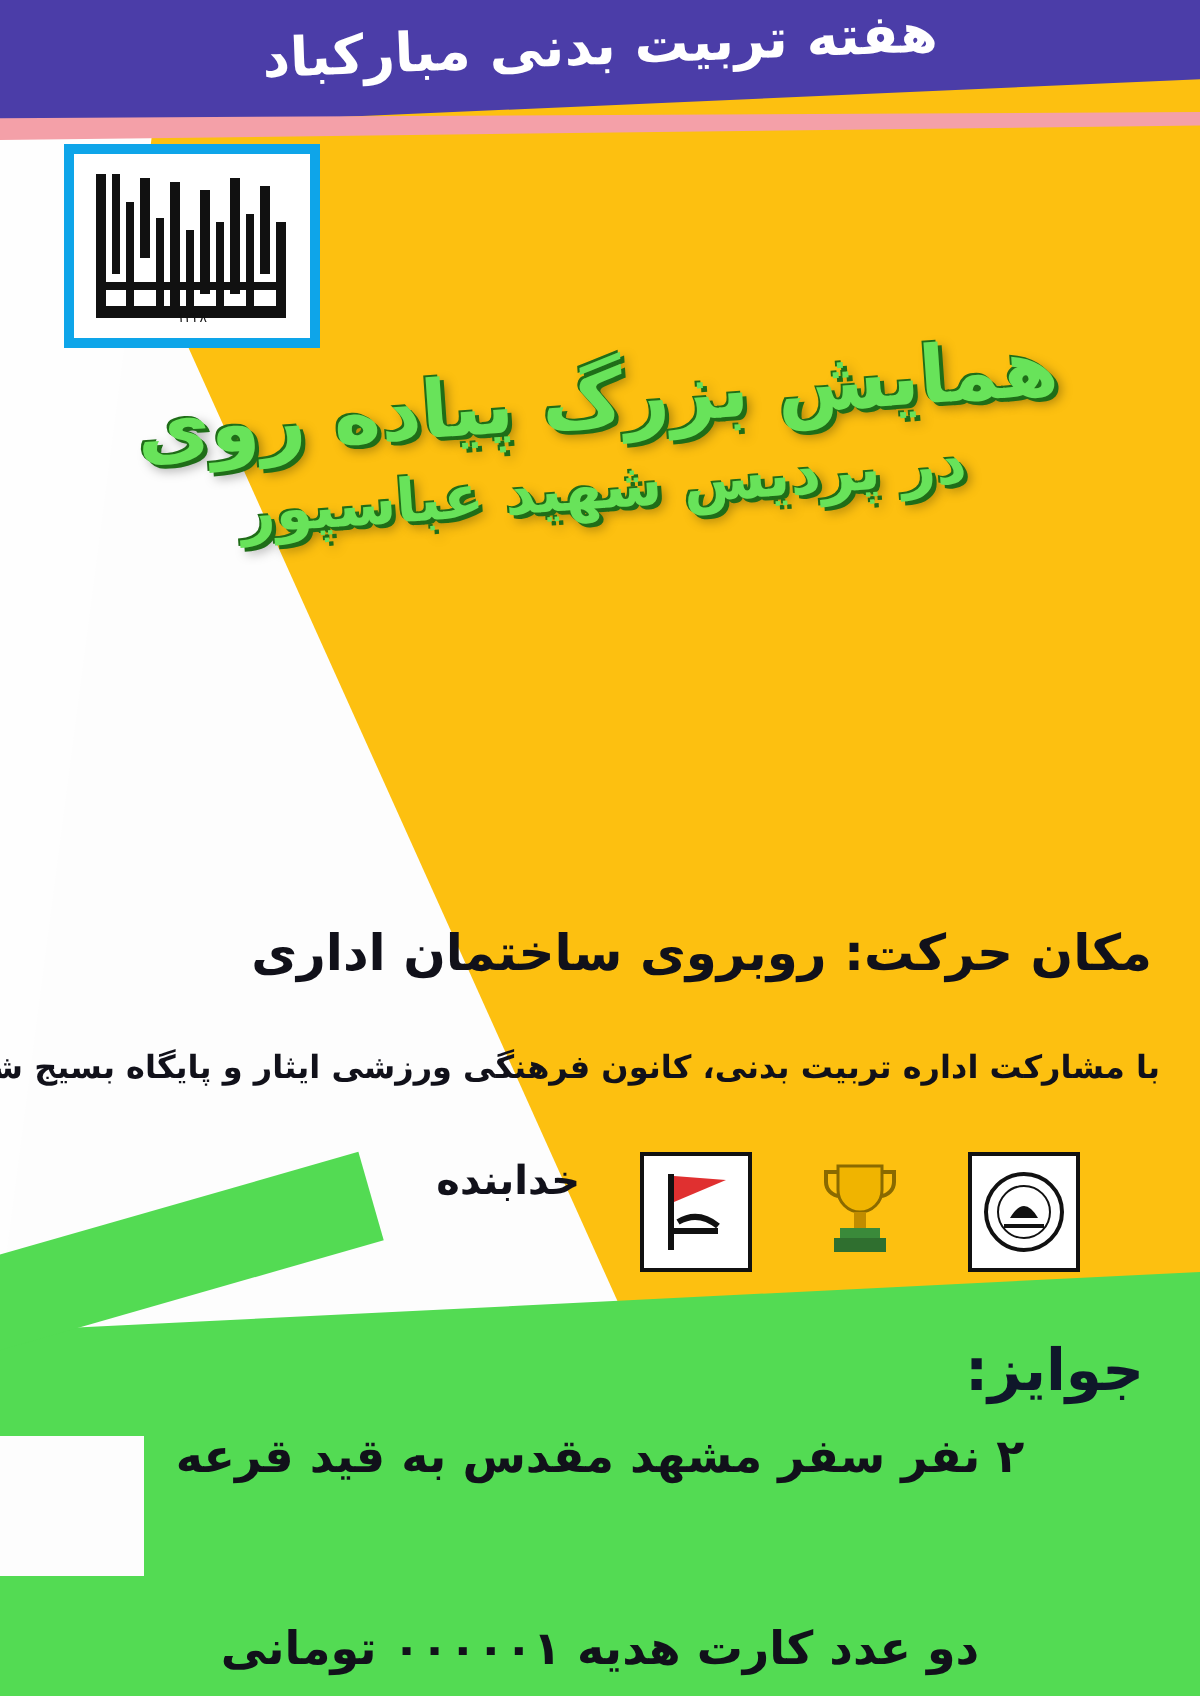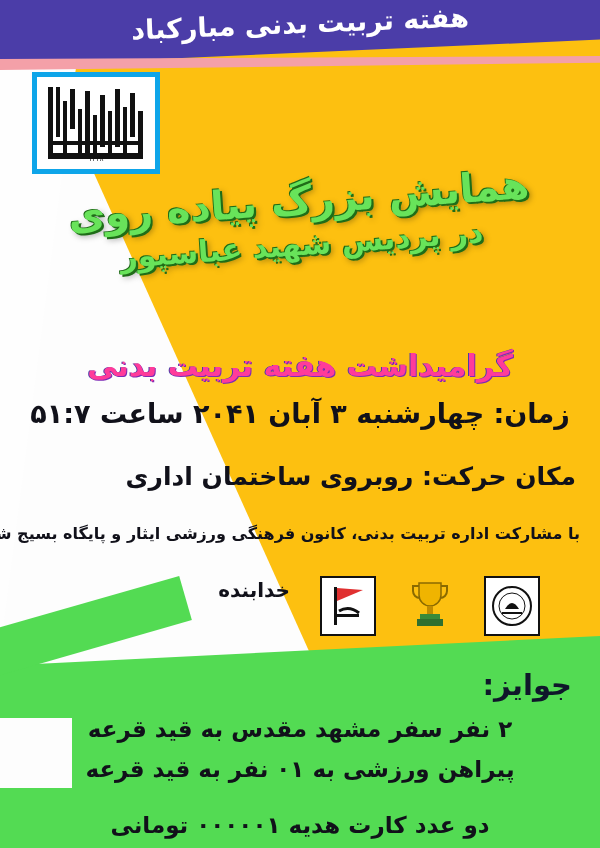--- a/index.html
+++ b/index.html
@@ -294,23 +294,21 @@
       </g>
       <text x="54" y="80" font-size="7" text-anchor="middle" fill="#111111" font-family="'DejaVu Sans', sans-serif">١٣٣٨</text>
     </svg>
   </div>
 
   <div class="headline-wrap">
     <div class="headline-1 rtl">همایش بزرگ پیاده روی</div>
     <div class="headline-2 rtl">در پردیس شهید عباسپور</div>
   </div>
 
-  <div class="sub-pink rtl">گرامیداشت هفته تربیت بدنی</div>
-
-  <div class="line-time rtl">زمان: چهارشنبه ۳ آبان ۱۴۰۲ ساعت ۷:۱۵</div>
+
 
   <div class="line-place rtl">مکان حرکت: روبروی ساختمان اداری</div>
 
   <div class="line-partner rtl">با مشارکت اداره تربیت بدنی، کانون فرهنگی ورزشی ایثار و پایگاه بسیج شهید</div>
 
   <div class="line-partner-2 rtl">خدابنده</div>
 
   <div class="logos-row">
     <div class="mini-logo framed">
       <svg width="46" height="50" viewBox="0 0 46 50" aria-hidden="true">
@@ -337,16 +335,15 @@
         <path d="M12 7 L38 9 L12 20 Z" fill="#e03030"></path>
         <path d="M14 30 q10 -6 20 2" stroke="#111" stroke-width="3" fill="none"></path>
         <rect x="12" y="33" width="22" height="3" fill="#111"></rect>
       </svg>
     </div>
   </div>
 
   <div class="prizes-title rtl">جوایز:</div>
 
   <div class="prize-line prize-1 rtl">۲ نفر سفر مشهد مقدس به قید قرعه</div>
-  <div class="prize-line prize-2 rtl">پیراهن ورزشی به ۱۰ نفر به قید قرعه</div>
   <div class="prize-line prize-3 rtl">دو عدد کارت هدیه ۱۰۰۰۰۰ تومانی</div>
 
 </div>
 
 </body></html>

